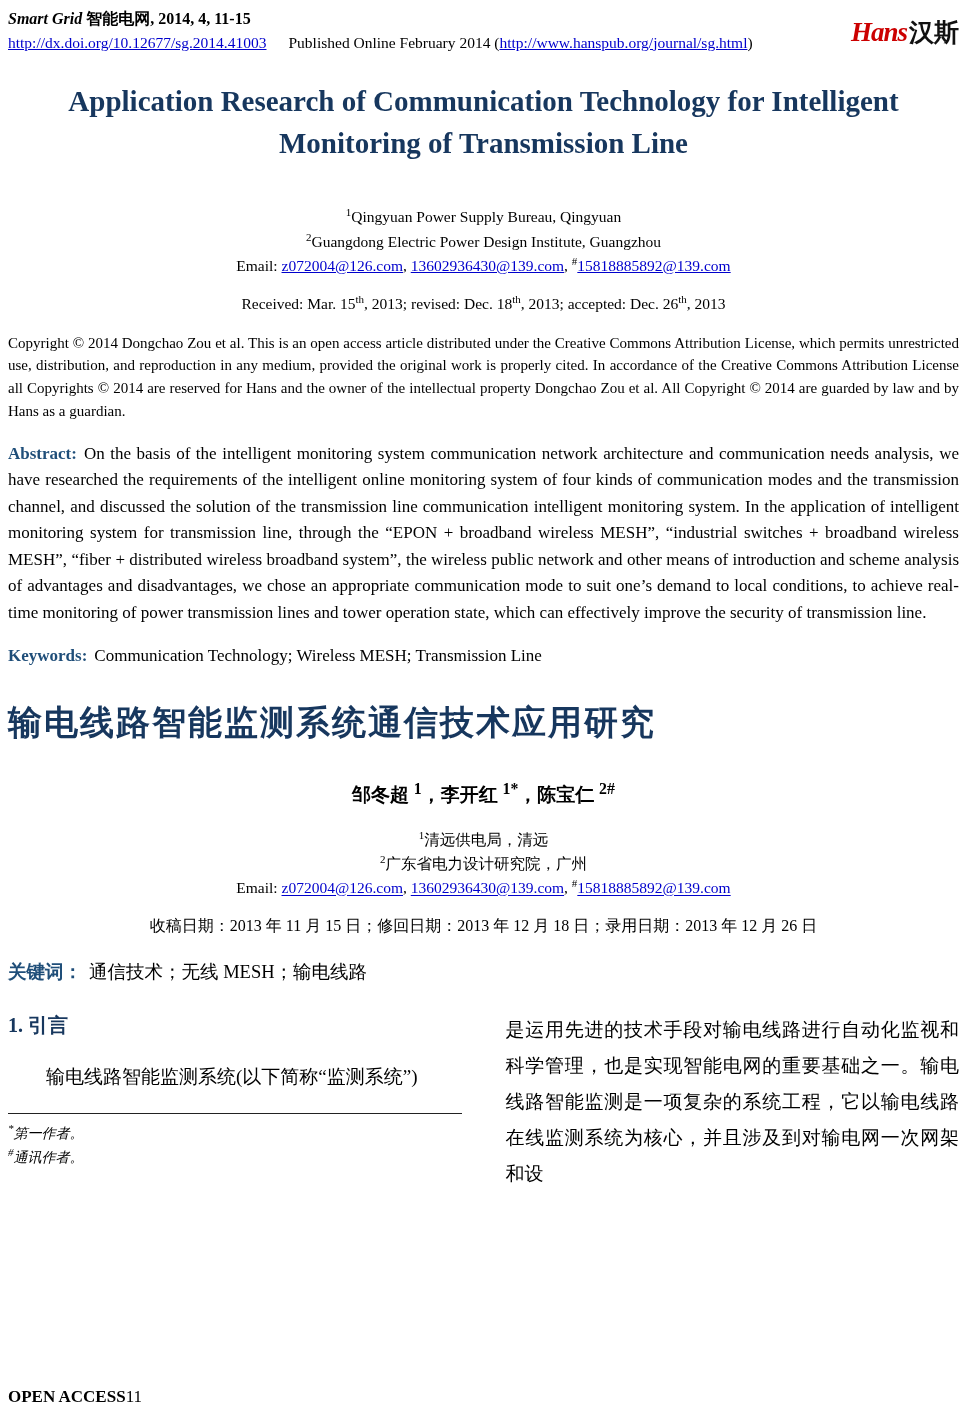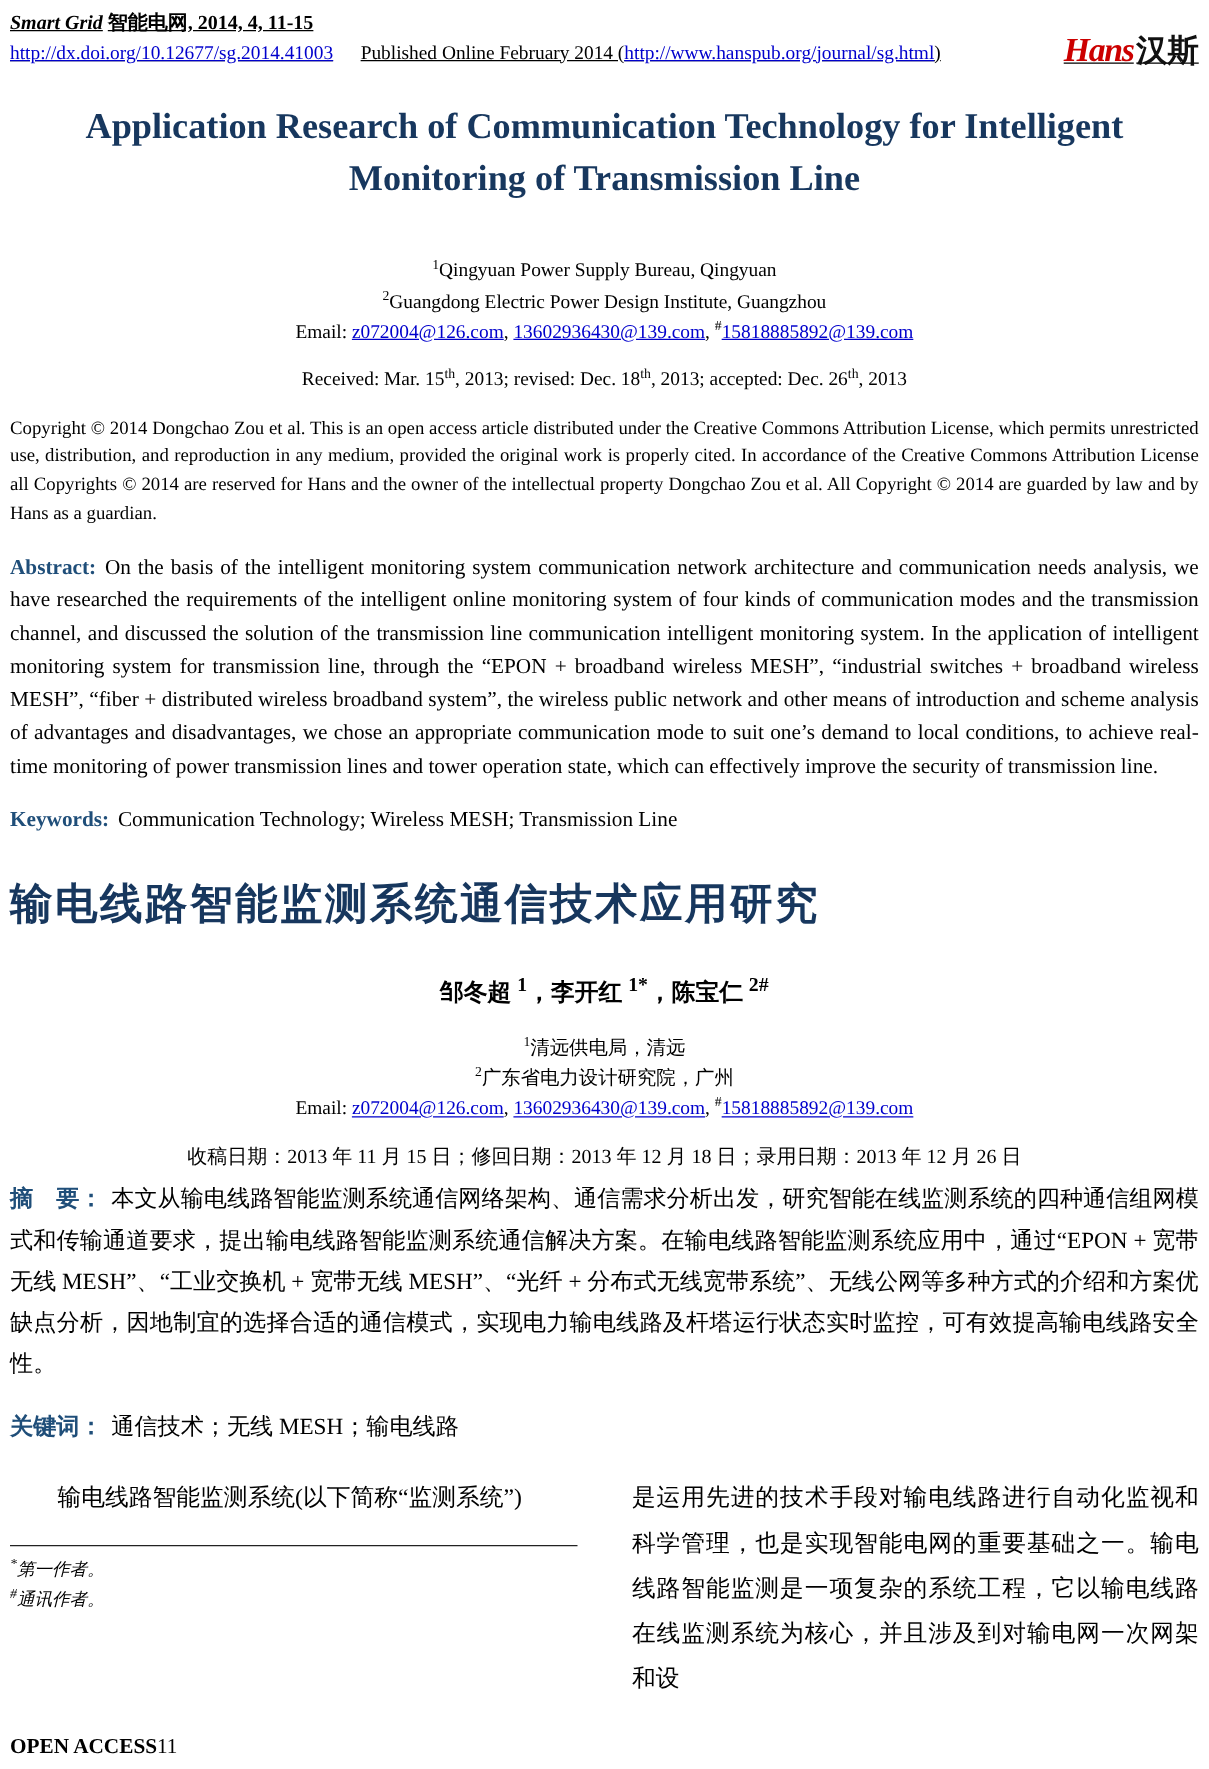--- a/index.html
+++ b/index.html
@@ -10,21 +10,21 @@
     width: 967px;
     height: 1415px;
     margin: 0 auto;
     padding: 8px 8px 0 8px;
     overflow: hidden;
     background: #ffffff;
   }
   a.link { color: #0000cc; text-decoration: underline; cursor: pointer; }
 
   
-  .header { display: flex; justify-content: space-between; align-items: flex-end; margin-bottom: 24px; text-decoration: underline; }
+  .header { display: flex; justify-content: space-between; align-items: center; margin-bottom: 24px; }
   .hline1 { font-size: 16px; font-weight: bold; line-height: 1.35; }
   .jname { font-style: italic; margin-right: 4px; }
   .hline2 { font-size: 15.5px; line-height: 1.45; margin-top: 2px; }
   .hline2 .gap { display: inline-block; width: 22px; }
   .logo { white-space: nowrap; line-height: 1; padding-top: 2px; }
   .logo-hans { color: #cc0000; font-weight: bold; font-style: italic; font-size: 27px; letter-spacing: -1px; }
   .logo-cn { color: #111111; font-weight: bold; font-size: 25px; margin-left: 2px; font-family: "Liberation Sans", sans-serif; }
 
   
   .title-en {
@@ -42,21 +42,21 @@
   .copyright { font-size: 15px; line-height: 1.52; text-align: justify; margin-bottom: 18px; }
 
   
   .abstract { font-size: 17px; line-height: 1.56; text-align: justify; margin-bottom: 20px; }
   .label-blue { color: #1f4e79; font-weight: bold; margin-right: 7px; }
   .keywords { font-size: 17px; margin-bottom: 34px; }
 
   
   .title-cn { color: #17375e; font-weight: bold; font-size: 34px; text-align: left; letter-spacing: 2px; margin-bottom: 34px; font-family: Liberation Mono, monospace; }
   .authors-cn { text-align: center; font-size: 19px; font-weight: bold; margin-bottom: 18px; }
-  .cn-dates { text-align: center; font-size: 16px; margin-bottom: 8px; }
+  .cn-dates { text-align: center; font-size: 16px; margin-bottom: 22px; }
   .cn-abstract { font-size: 18.5px; line-height: 1.78; text-align: justify; margin-bottom: 20px; }
   .cn-keywords { font-size: 18.5px; margin-bottom: 28px; }
 
   
   .columns { display: flex; gap: 44px; }
   .col { flex: 1; min-width: 0; display: flex; flex-direction: column; }
   .sec-heading { color: #17375e; font-weight: bold; font-size: 20px; margin-bottom: 20px; }
   .cn-body { font-size: 19px; line-height: 1.9; text-align: justify; }
   .indent { text-indent: 2em; }
   .footnote-block { margin-top: 18px; }
@@ -106,26 +106,26 @@
   <p class="authors-cn"><span>邹冬超 </span><sup>1</sup><span>，</span><span>李开红 </span><sup>1*</sup><span>，</span><span>陈宝仁 </span><sup>2#</sup></p>
 
   <div class="affil-block">
     <div class="affil"><sup>1</sup><span>清远供电局，清远</span></div>
     <div class="affil"><sup>2</sup><span>广东省电力设计研究院，广州</span></div>
     <div class="email-line"><span>Email: </span><a class="link" href="#">z072004@126.com</a><span>, </span><a class="link" href="#">13602936430@139.com</a><span>, </span><sup>#</sup><a class="link" href="#">15818885892@139.com</a></div>
   </div>
 
   <p class="cn-dates">收稿日期：2013 年 11 月 15 日；修回日期：2013 年 12 月 18 日；录用日期：2013 年 12 月 26 日</p>
 
-  <p class="cn-abstract"><span class="label-blue">摘　要：</span><span>本文从输电线路智能监测系统通信网络架构、通信需求分析出发，研究智能在线监测系统的四种通信组网模式和传输通道要求，提出输电线路智能监测系统通信解决方案。在输电线路智能监测系统应用中，通过“EPON + 宽带无线 MESH”、“工业交换机 + 宽带无线 MESH”、“光纤 + 分布式无线宽带系统”、无线公网等多种方式的介绍和方案优缺点分析，因地制宜的选择合适的通信模式，实现电力输电线路及杆塔运行状态实时监控，可有效提高输电线路安全性。</span></p>
 
   <p class="cn-keywords"><span class="label-blue">关键词：</span><span>通信技术；无线 MESH；输电线路</span></p>
 
   <div class="columns">
     <div class="col col-left">
+      <h2 class="sec-heading">1. 引言</h2>
       <p class="cn-body indent">输电线路智能监测系统(以下简称“监测系统”)</p>
       <div class="footnote-block">
         <div class="fn-rule"></div>
         <p class="fn"><sup>*</sup><span>第一作者。</span></p>
         <p class="fn"><sup>#</sup><span>通讯作者。</span></p>
       </div>
     </div>
     <div class="col col-right">
       <p class="cn-body">是运用先进的技术手段对输电线路进行自动化监视和科学管理，也是实现智能电网的重要基础之一。输电线路智能监测是一项复杂的系统工程，它以输电线路在线监测系统为核心，并且涉及到对输电网一次网架和设</p>
     </div>

